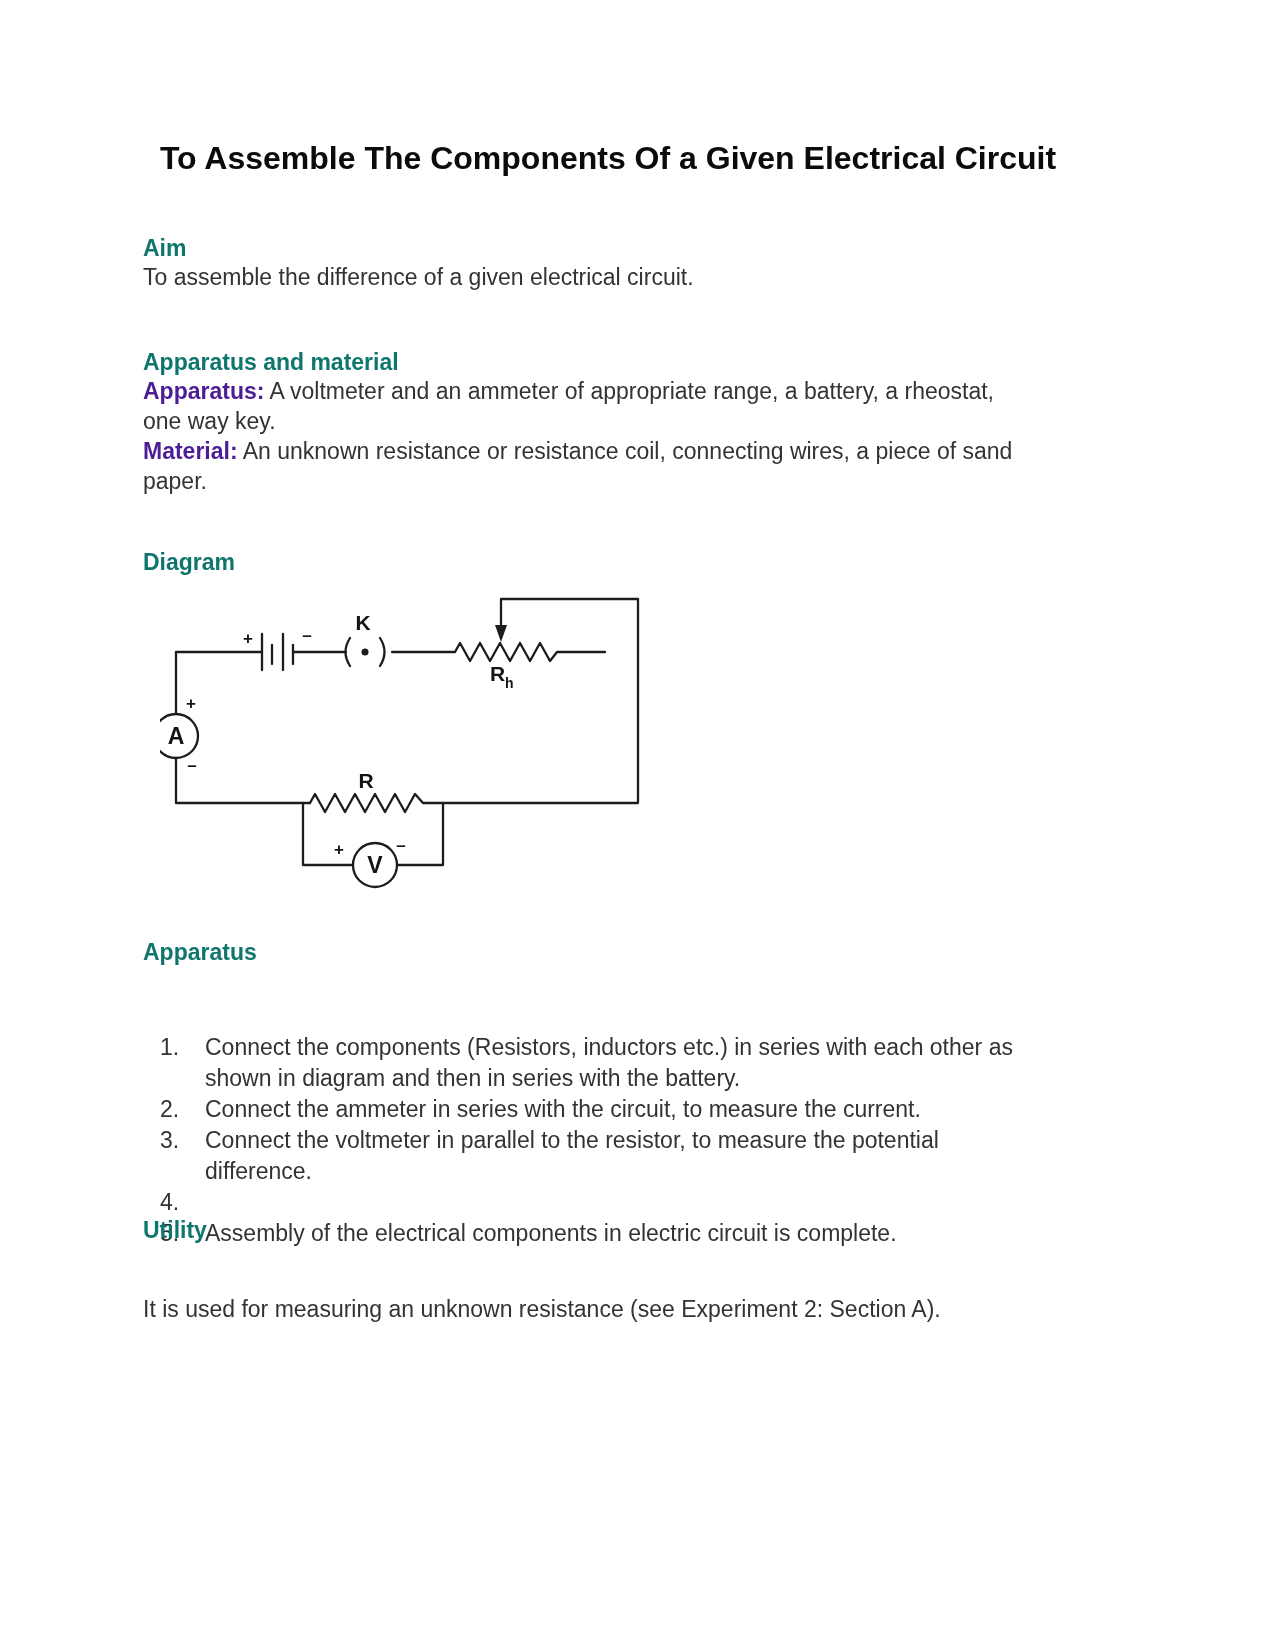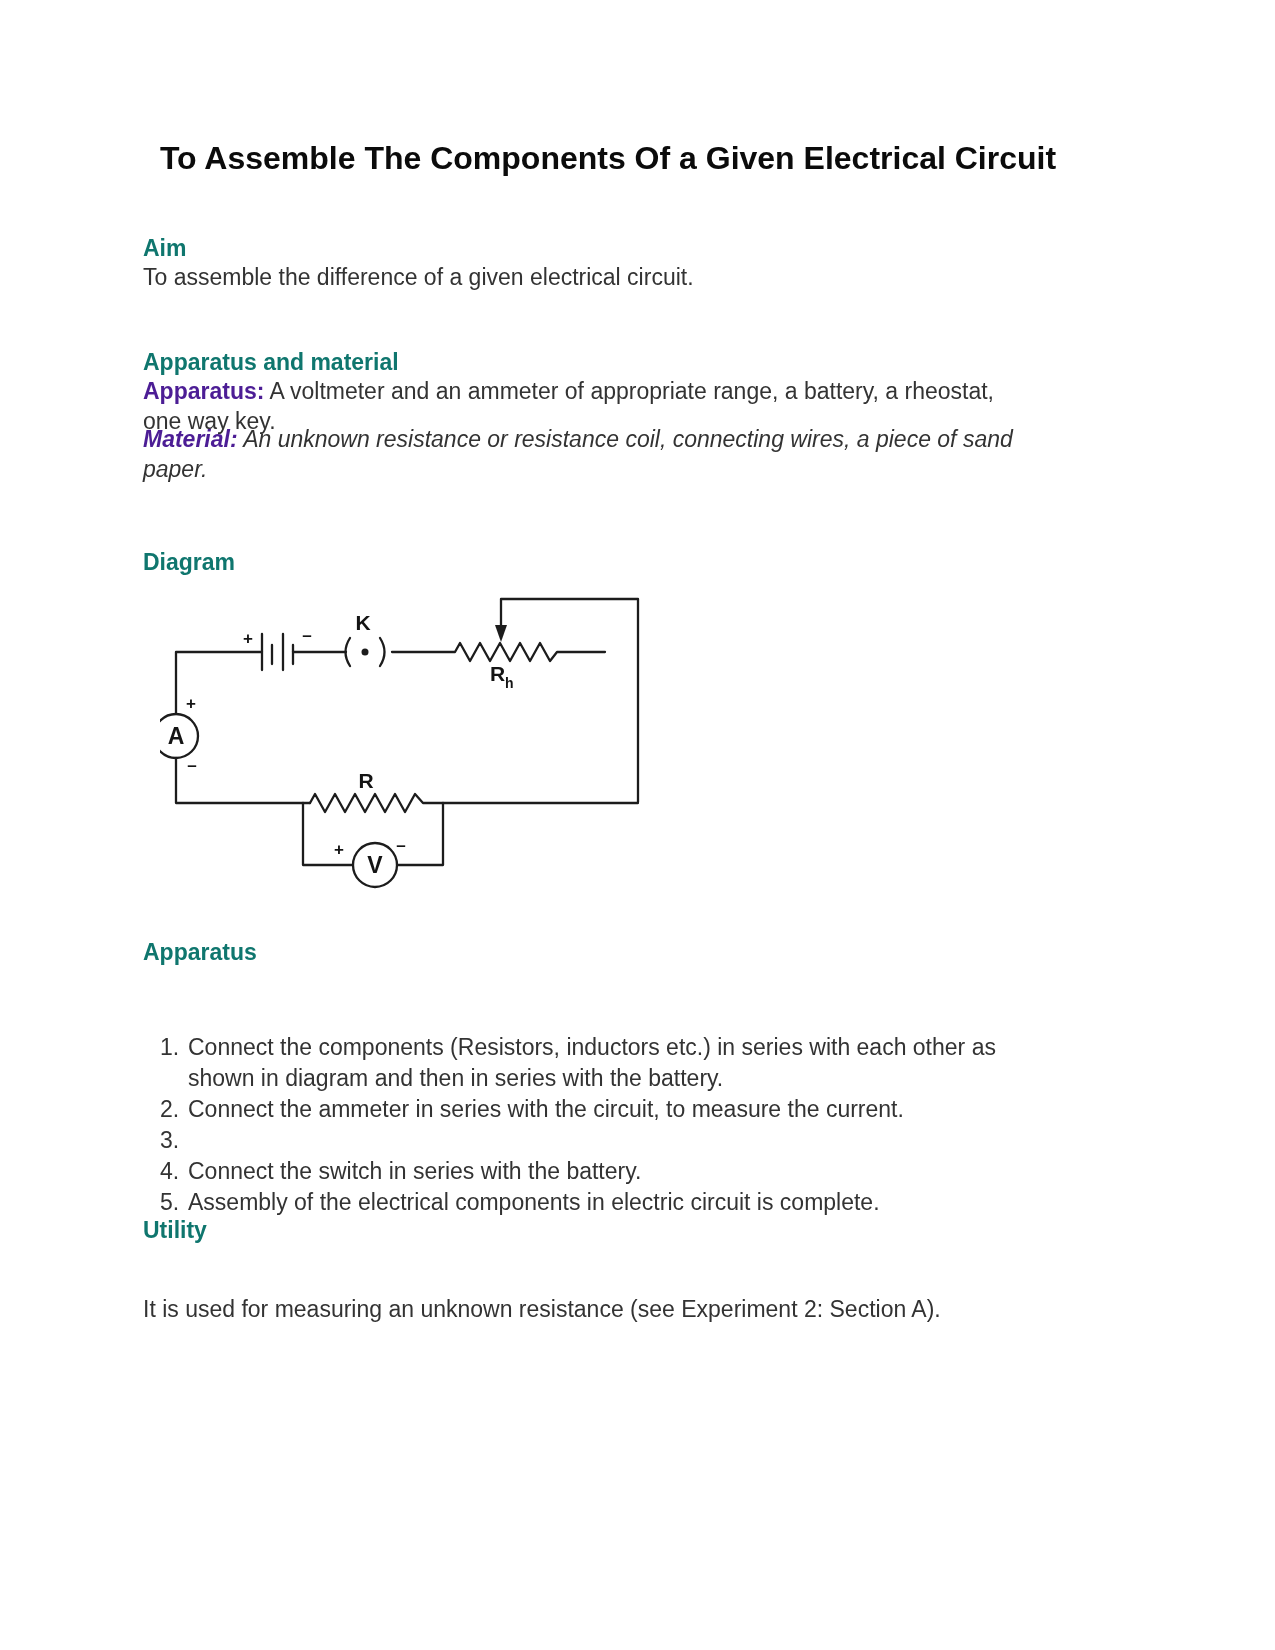--- a/index.html
+++ b/index.html
@@ -22,37 +22,37 @@
     left:143px;font-size:23px;color:#333333;
     line-height:30px;white-space:pre;
   }
   .body-text b{color:#4c1d95;margin-top:48px;}
   .proc-list{left:160px;top:1032px;}
   .proc-item{display:flex;align-items:flex-start;}
   .proc-num{
     width:28px;flex:0 0 28px;font-size:23px;color:#333333;line-height:31px;
   }
   .proc-text{
-    font-size:23px;color:#333333;line-height:31px;white-space:pre;
+    margin-left:17px;font-size:23px;color:#333333;line-height:31px;white-space:pre;
   }
   svg text{font-family:"Liberation Sans", sans-serif;fill:#141414;}
   .lbl{font-weight:bold;}
 </style>
 </head>
 <body>
 
 <div class="abs doc-title">To Assemble The Components Of a Given Electrical Circuit</div>
 
 <div class="abs sec-h" style="top:234px;">Aim</div>
 <div class="abs body-text" style="top:262px;">To assemble the difference of a given electrical circuit.</div>
 
 <div class="abs sec-h" style="top:348px;">Apparatus and material</div>
 <div class="abs body-text" style="top:376px;"><b>Apparatus:</b><span> A voltmeter and an ammeter of appropriate range, a battery, a rheostat,
 one way key.</span></div>
-<div class="abs body-text" style="top:424px;font-style:italic;"><b>Material:</b><span> An unknown resistance or resistance coil, connecting wires, a piece of sand
+<div class="abs body-text" style="top:436px;"><b>Material:</b><span> An unknown resistance or resistance coil, connecting wires, a piece of sand
 paper.</span></div>
 
 <div class="abs sec-h" style="top:531px;margin-top:17px;">Diagram</div>
 
 <svg class="abs" style="left:160px;top:592px;" width="500" height="305" viewBox="0 0 500 305">
   <g stroke="#1c1c1c" stroke-width="2.3" fill="none" stroke-linecap="round" stroke-linejoin="round">
 
     <path d="M102,60 H16 V122"></path>
 
     <path d="M102,42 V78"></path>
@@ -105,24 +105,25 @@
     <span class="proc-num">1.</span>
     <span class="proc-text">Connect the components (Resistors, inductors etc.) in series with each other as
 shown in diagram and then in series with the battery.</span>
   </div>
   <div class="proc-item">
     <span class="proc-num">2.</span>
     <span class="proc-text">Connect the ammeter in series with the circuit, to measure the current.</span>
   </div>
   <div class="proc-item">
     <span class="proc-num">3.</span>
+    <span class="proc-text">Connect the voltmeter in parallel to the resistor, to measure the potential
+difference.</span>
   </div>
   <div class="proc-item">
     <span class="proc-num">4.</span>
-    <span class="proc-text">Connect the switch in series with the battery.</span>
   </div>
   <div class="proc-item">
     <span class="proc-num">5.</span>
     <span class="proc-text">Assembly of the electrical components in electric circuit is complete.</span>
   </div>
 </div>
 
 <div class="abs sec-h" style="top:1216px;">Utility</div>
 <div class="abs body-text" style="top:1294px;">It is used for measuring an unknown resistance (see Experiment 2: Section A).</div>
 

